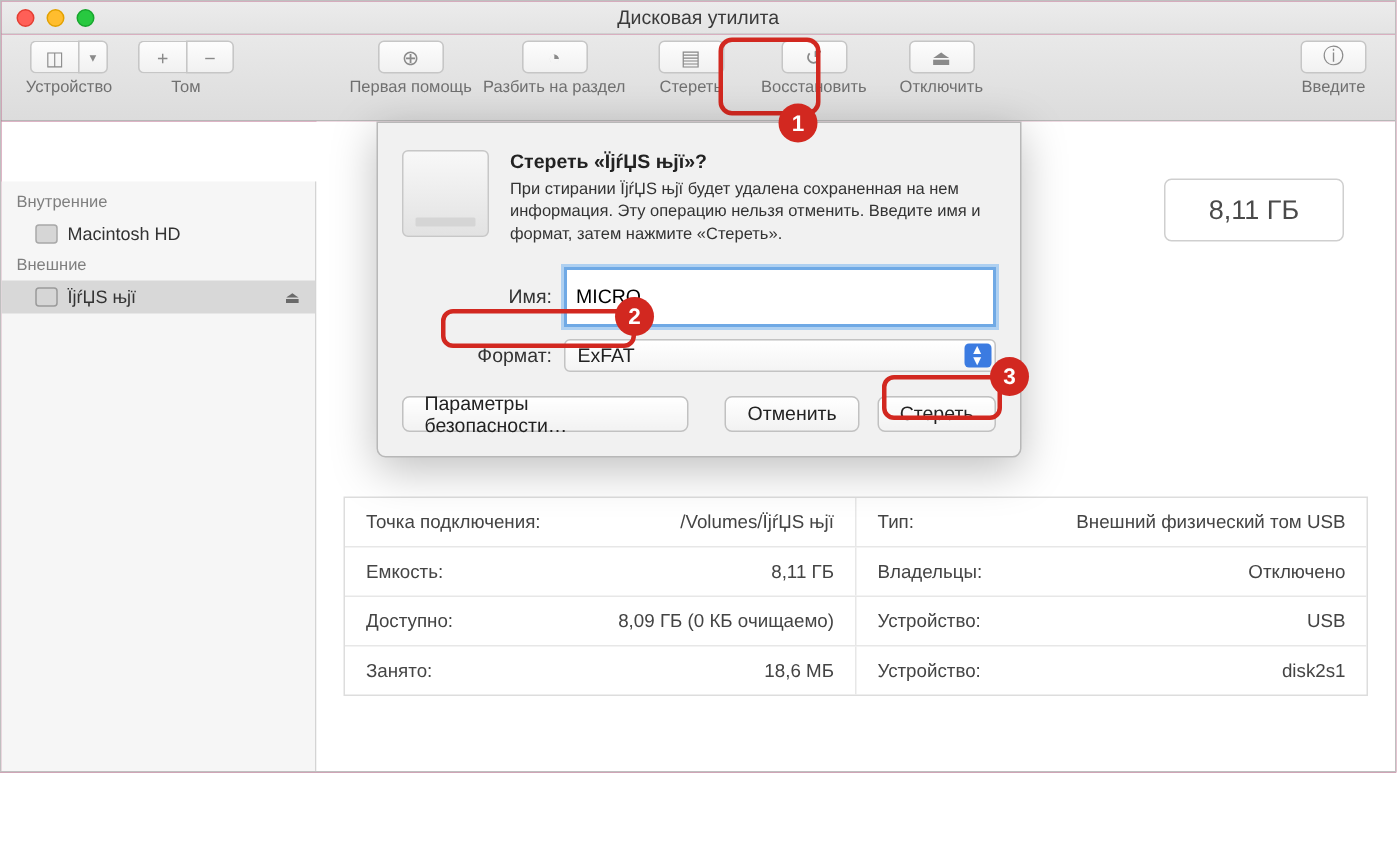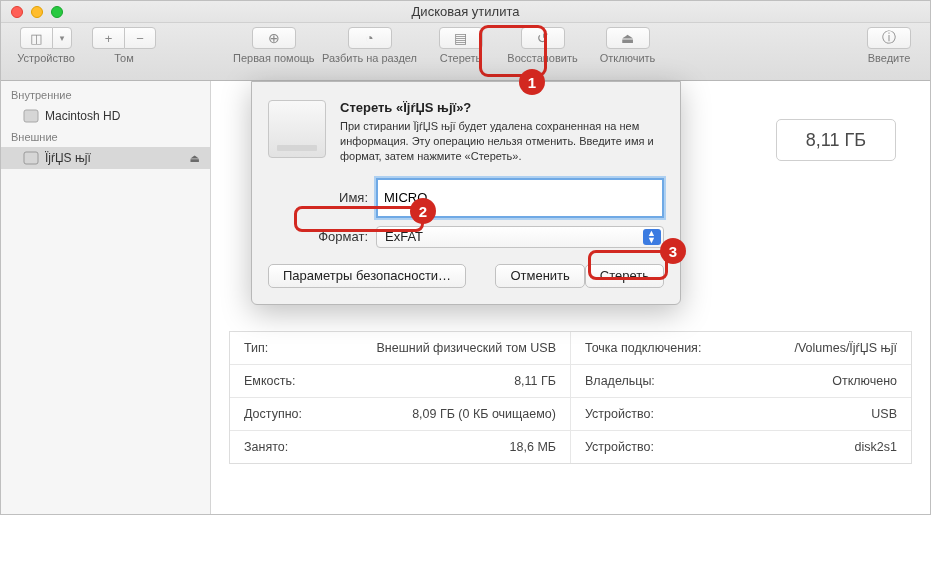--- a/index.html
+++ b/index.html
@@ -120,20 +120,21 @@
     min-height: 0;
     position: relative;
     background: #fff;
   }
   .sidebar {
     width: 210px;
     background: #f6f6f6;
     border-right: 1px solid #d4d4d4;
     padding-top: 4px;
     font-size: 12px;
+    margin-top: 40px;
   }
   .sb-header {
     color: #7f7f7f;
     font-size: 11px;
     padding: 4px 10px;
   }
   .sb-item {
     display: flex;
     align-items: center;
     padding: 3px 10px 3px 22px;
@@ -220,21 +221,21 @@
     color:#222;
   }
   .mac-select::after{
     content:""; position:absolute; right:2px; top:2px; bottom:2px; width:18px;
     background:#3b7be1; border-radius: 3px;
   }
   .mac-select .updown{
     position:absolute; right:7px; top:3px; color:#fff; font-size:9px; z-index:2;
     line-height:7px;
   }
-  .sheet-buttons { display:flex; margin-top:16px; justify-content:flex-start; }
+  .sheet-buttons { display:flex; gap:12px; margin-top:16px; justify-content:flex-start; }
   .mac-btn {
     height: 24px;
     padding: 0 14px;
     background: linear-gradient(#fff,#f2f2f2);
     border: 1px solid #c1c1c1;
     border-radius: 5px;
     font-size: 13px;
     color:#222;
     display:flex; align-items:center;
   }
@@ -416,27 +417,27 @@
         <div class="hi" style="left:42px; top:124px; width:130px; height:26px;"></div>
         <div class="callout" style="left:158px; top:116px;">2</div>
 
         <div class="hi" style="left:336px; top:168px; width:80px; height:30px;"></div>
         <div class="callout" style="left:408px; top:156px;">3</div>
       </div>
 
       <div class="details">
         <div class="det-row">
           <div class="det-cell">
+              <span class="det-label">Точка подключения:</span>
+              <span class="det-val">/Volumes/ÏjŕЏЅ њjї</span>
+            </div>
+          <div class="det-cell">
               <span class="det-label">Тип:</span>
               <span class="det-val">Внешний физический том USB</span>
             </div>
-          <div class="det-cell">
-              <span class="det-label">Точка подключения:</span>
-              <span class="det-val">/Volumes/ÏjŕЏЅ њjї</span>
-            </div>
         </div>
         <div class="det-row">
           <div class="det-cell">
               <span class="det-label">Емкость:</span>
               <span class="det-val">8,11 ГБ</span>
             </div>
           <div class="det-cell">
               <span class="det-label">Владельцы:</span>
               <span class="det-val">Отключено</span>
             </div>

